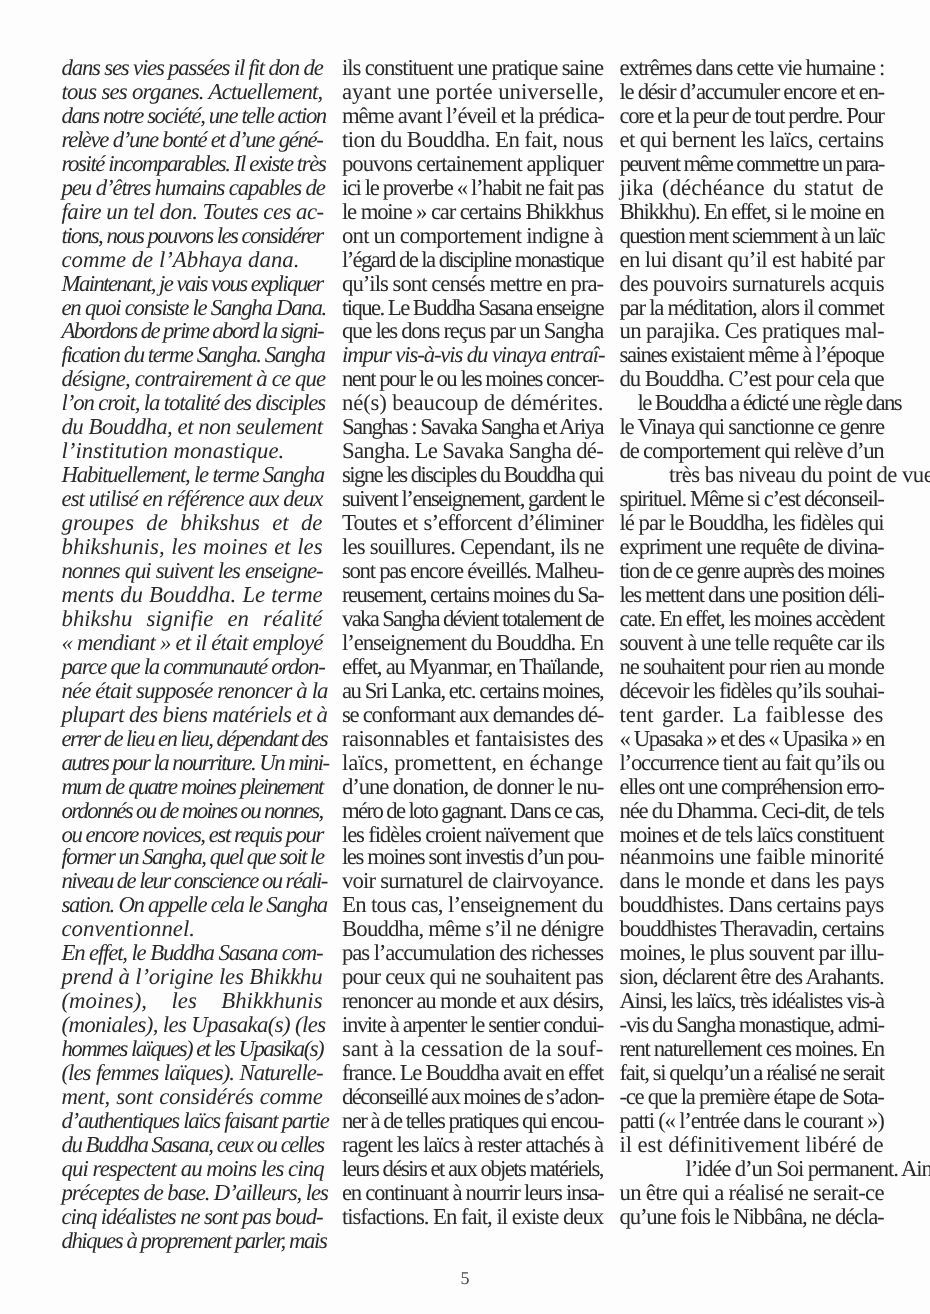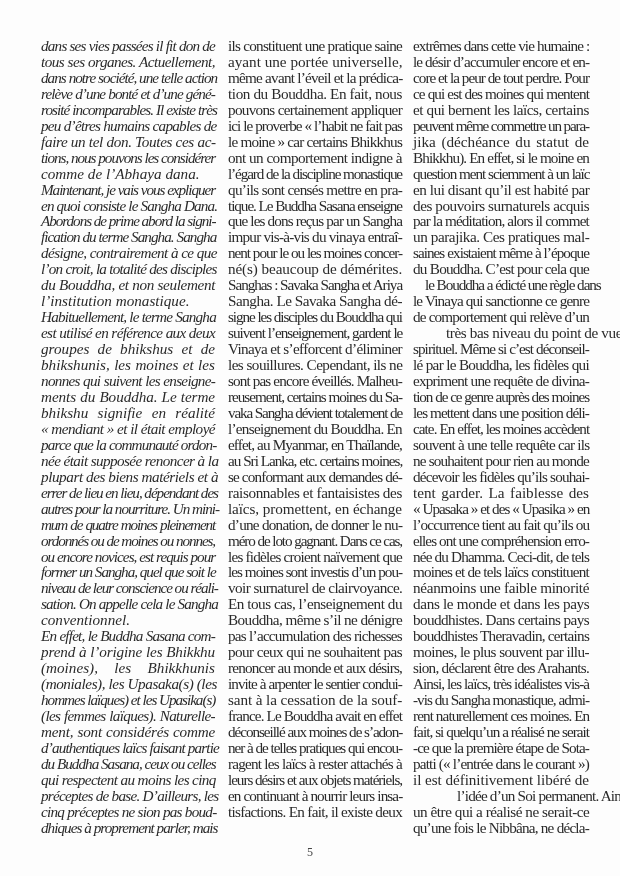--- a/index.html
+++ b/index.html
@@ -59,44 +59,44 @@
       <span class="line" style="height: 15.96px; line-height: 15.96px; letter-spacing: -0.137931px;">prend à l’origine les Bhikkhu</span>
       <span class="line" style="height: 15.96px; line-height: 15.96px;">(moines), les Bhikkhunis</span>
       <span class="line" style="height: 15.96px; line-height: 15.96px; letter-spacing: -0.419355px;">(moniales), les Upasaka(s) (les</span>
       <span class="line" style="height: 15.96px; line-height: 15.96px; letter-spacing: -1.0303px;">hommes laïques) et les Upasika(s)</span>
       <span class="line" style="height: 15.96px; line-height: 15.96px; letter-spacing: -0.65625px;">(les femmes laïques). Naturelle-</span>
       <span class="line" style="height: 15.96px; line-height: 15.96px; letter-spacing: -0.222222px;">ment, sont considérés comme</span>
       <span class="line" style="height: 15.96px; line-height: 15.96px; letter-spacing: -0.857143px;">d’authentiques laïcs faisant partie</span>
       <span class="line" style="height: 15.96px; line-height: 15.96px; letter-spacing: -1px;">du Buddha Sasana, ceux ou celles</span>
       <span class="line" style="height: 15.96px; line-height: 15.96px; letter-spacing: -0.625px;">qui respectent au moins les cinq</span>
       <span class="line" style="height: 15.96px; line-height: 15.96px; letter-spacing: -0.735294px;">préceptes de base. D’ailleurs, les</span>
-      <span class="line" style="height: 15.96px; line-height: 15.96px; letter-spacing: -0.75px;">cinq préceptes ne sion pas boud-</span>
+      <span class="line" style="height: 15.96px; line-height: 15.96px; letter-spacing: -0.75px;">cinq idéalistes ne sont pas boud-</span>
       <span class="line" style="height: 15.96px; line-height: 15.96px; letter-spacing: -0.969697px;">dhiques à proprement parler, mais</span>
     </div>
   <div class="col col2">
       <span class="line" style="height: 15.96px; line-height: 15.96px; letter-spacing: -0.735294px;">ils constituent une pratique saine</span>
       <span class="line" style="height: 15.96px; line-height: 15.96px;">ayant une portée universelle,</span>
       <span class="line" style="height: 15.96px; line-height: 15.96px; letter-spacing: -0.757576px;">même avant l’éveil et la prédica-</span>
       <span class="line" style="height: 15.96px; line-height: 15.96px; letter-spacing: -0.4px;">tion du Bouddha. En fait, nous</span>
       <span class="line" style="height: 15.96px; line-height: 15.96px; letter-spacing: -0.7px;">pouvons certainement appliquer</span>
       <span class="line" style="height: 15.96px; line-height: 15.96px; letter-spacing: -0.945946px;">ici le proverbe « l’habit ne fait pas</span>
       <span class="line" style="height: 15.96px; line-height: 15.96px; letter-spacing: -0.8125px;">le moine » car certains Bhikkhus</span>
       <span class="line" style="height: 15.96px; line-height: 15.96px; letter-spacing: -0.551724px;">ont un comportement indigne à</span>
       <span class="line" style="height: 15.96px; line-height: 15.96px; letter-spacing: -1.11429px;">l’égard de la discipline monastique</span>
       <span class="line" style="height: 15.96px; line-height: 15.96px; letter-spacing: -0.666667px;">qu’ils sont censés mettre en pra-</span>
       <span class="line" style="height: 15.96px; line-height: 15.96px; letter-spacing: -1.0625px;">tique. Le Buddha Sasana enseigne</span>
       <span class="line" style="height: 15.96px; line-height: 15.96px; letter-spacing: -0.875px;">que les dons reçus par un Sangha</span>
-      <span class="line" style="height: 15.96px; line-height: 15.96px; letter-spacing: -0.757576px;">impur vis-à-vis du vinaya entraî-</span>
+      <span class="line" style="height: 15.96px; line-height: 15.96px; letter-spacing: -0.757576px; font-style: italic;">impur vis-à-vis du vinaya entraî-</span>
       <span class="line" style="height: 15.96px; line-height: 15.96px; letter-spacing: -1.02941px;">nent pour le ou les moines concer-</span>
       <span class="line last" style="height: 15.96px; line-height: 15.96px; letter-spacing: -0.107143px;">né(s) beaucoup de démérites.</span>
       <span class="line" style="height: 15.96px; line-height: 15.96px; letter-spacing: -1.03125px;">Sanghas : Savaka Sangha et Ariya</span>
       <span class="line" style="height: 15.96px; line-height: 15.96px; letter-spacing: -0.5px;">Sangha. Le Savaka Sangha dé-</span>
       <span class="line" style="height: 15.96px; line-height: 15.96px; letter-spacing: -1.08824px;">signe les disciples du Bouddha qui</span>
       <span class="line" style="height: 15.96px; line-height: 15.96px; letter-spacing: -1px;">suivent l’enseignement, gardent le</span>
-      <span class="line" style="height: 15.96px; line-height: 15.96px; letter-spacing: -0.625px;">Vinaya et s’efforcent d’éliminer</span>
+      <span class="line" style="height: 15.96px; line-height: 15.96px; letter-spacing: -0.625px;">Toutes et s’efforcent d’éliminer</span>
       <span class="line" style="height: 15.96px; line-height: 15.96px; letter-spacing: -0.545455px;">les souillures. Cependant, ils ne</span>
       <span class="line" style="height: 15.96px; line-height: 15.96px; letter-spacing: -0.878788px;">sont pas encore éveillés. Malheu-</span>
       <span class="line" style="height: 15.96px; line-height: 15.96px; letter-spacing: -1.0303px;">reusement, certains moines du Sa-</span>
       <span class="line" style="height: 15.96px; line-height: 15.96px; letter-spacing: -1.15152px;">vaka Sangha dévient totalement de</span>
       <span class="line" style="height: 15.96px; line-height: 15.96px; letter-spacing: -0.724138px;">l’enseignement du Bouddha. En</span>
       <span class="line" style="height: 15.96px; line-height: 15.96px; letter-spacing: -0.875px;">effet, au Myanmar, en Thaïlande,</span>
       <span class="line" style="height: 15.96px; line-height: 15.96px; letter-spacing: -1px;">au Sri Lanka, etc. certains moines,</span>
       <span class="line" style="height: 15.96px; line-height: 15.96px; letter-spacing: -0.866667px;">se conformant aux demandes dé-</span>
       <span class="line" style="height: 15.96px; line-height: 15.96px; letter-spacing: -0.375px;">raisonnables et fantaisistes des</span>
       <span class="line" style="height: 15.96px; line-height: 15.96px; letter-spacing: -0.103448px;">laïcs, promettent, en échange</span>
@@ -117,21 +117,20 @@
       <span class="line" style="height: 15.96px; line-height: 15.96px; letter-spacing: -1.05556px;">ner à de telles pratiques qui encou-</span>
       <span class="line" style="height: 15.96px; line-height: 15.96px; letter-spacing: -0.777778px;">ragent les laïcs à rester attachés à</span>
       <span class="line" style="height: 15.96px; line-height: 15.96px; letter-spacing: -1.05405px;">leurs désirs et aux objets matériels,</span>
       <span class="line" style="height: 15.96px; line-height: 15.96px; letter-spacing: -0.885714px;">en continuant à nourrir leurs insa-</span>
       <span class="line" style="height: 15.96px; line-height: 15.96px; letter-spacing: -0.722222px;">tisfactions. En fait, il existe deux</span>
     </div>
   <div class="col col3">
       <span class="line" style="height: 15.96px; line-height: 15.96px; letter-spacing: -0.878788px;">extrêmes dans cette vie humaine :</span>
       <span class="line" style="height: 15.96px; line-height: 15.96px; letter-spacing: -0.882353px;">le désir d’accumuler encore et en-</span>
       <span class="line" style="height: 15.96px; line-height: 15.96px; letter-spacing: -0.972222px;">core et la peur de tout perdre. Pour</span>
-      <span class="line" style="height: 15.96px; line-height: 15.96px; letter-spacing: -0.878788px;">ce qui est des moines qui mentent</span>
       <span class="line" style="height: 15.96px; line-height: 15.96px; letter-spacing: -0.441176px;">et qui bernent les laïcs, certains</span>
       <span class="line" style="height: 15.96px; line-height: 15.96px; letter-spacing: -1.16129px;">peuvent même commettre un para-</span>
       <span class="line" style="height: 15.96px; line-height: 15.96px;">jika (déchéance du statut de</span>
       <span class="line" style="height: 15.96px; line-height: 15.96px; letter-spacing: -0.882353px;">Bhikkhu). En effet, si le moine en</span>
       <span class="line" style="height: 15.96px; line-height: 15.96px; letter-spacing: -1.0303px;">question ment sciemment à un laïc</span>
       <span class="line" style="height: 15.96px; line-height: 15.96px; letter-spacing: -0.441176px;">en lui disant qu’il est habité par</span>
       <span class="line" style="height: 15.96px; line-height: 15.96px; letter-spacing: -0.451613px;">des pouvoirs surnaturels acquis</span>
       <span class="line" style="height: 15.96px; line-height: 15.96px; letter-spacing: -0.852941px;">par la méditation, alors il commet</span>
       <span class="line" style="height: 15.96px; line-height: 15.96px; letter-spacing: -0.419355px;">un parajika. Ces pratiques mal-</span>
       <span class="line" style="height: 15.96px; line-height: 15.96px; letter-spacing: -0.969697px;">saines existaient même à l’époque</span>

